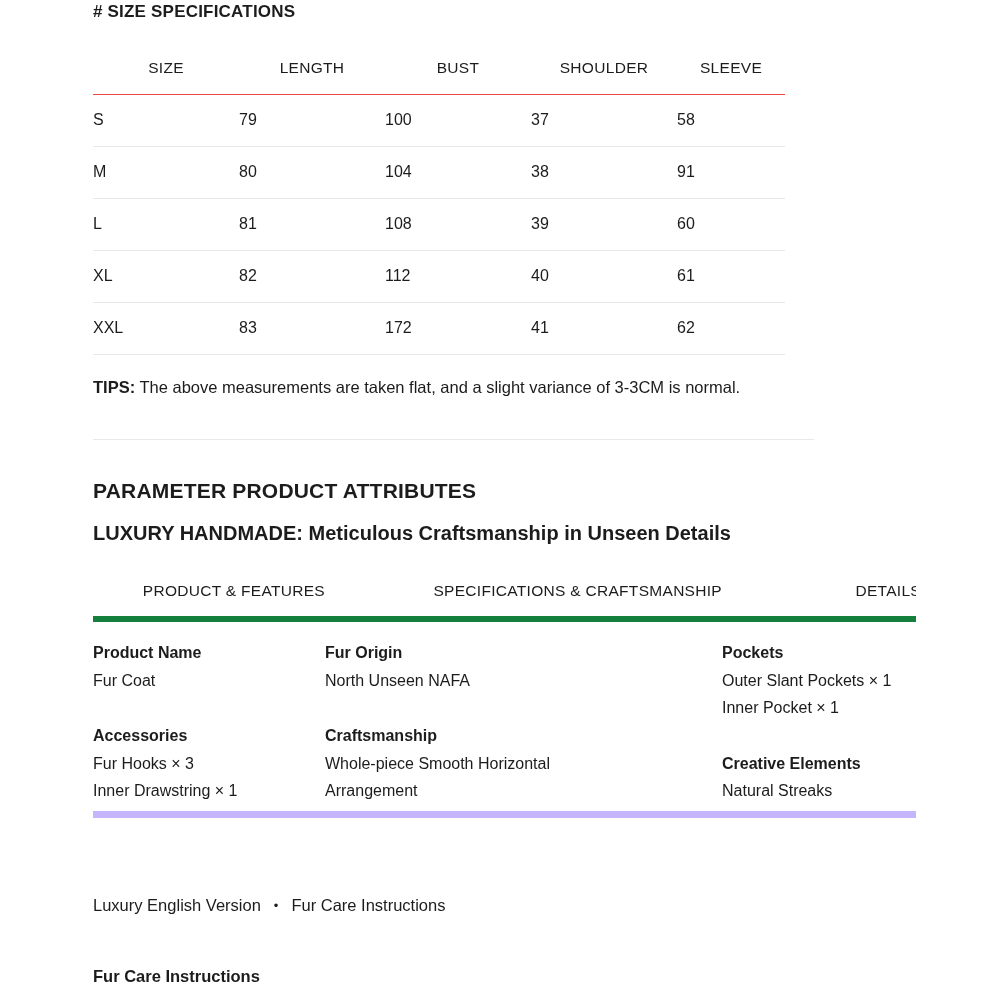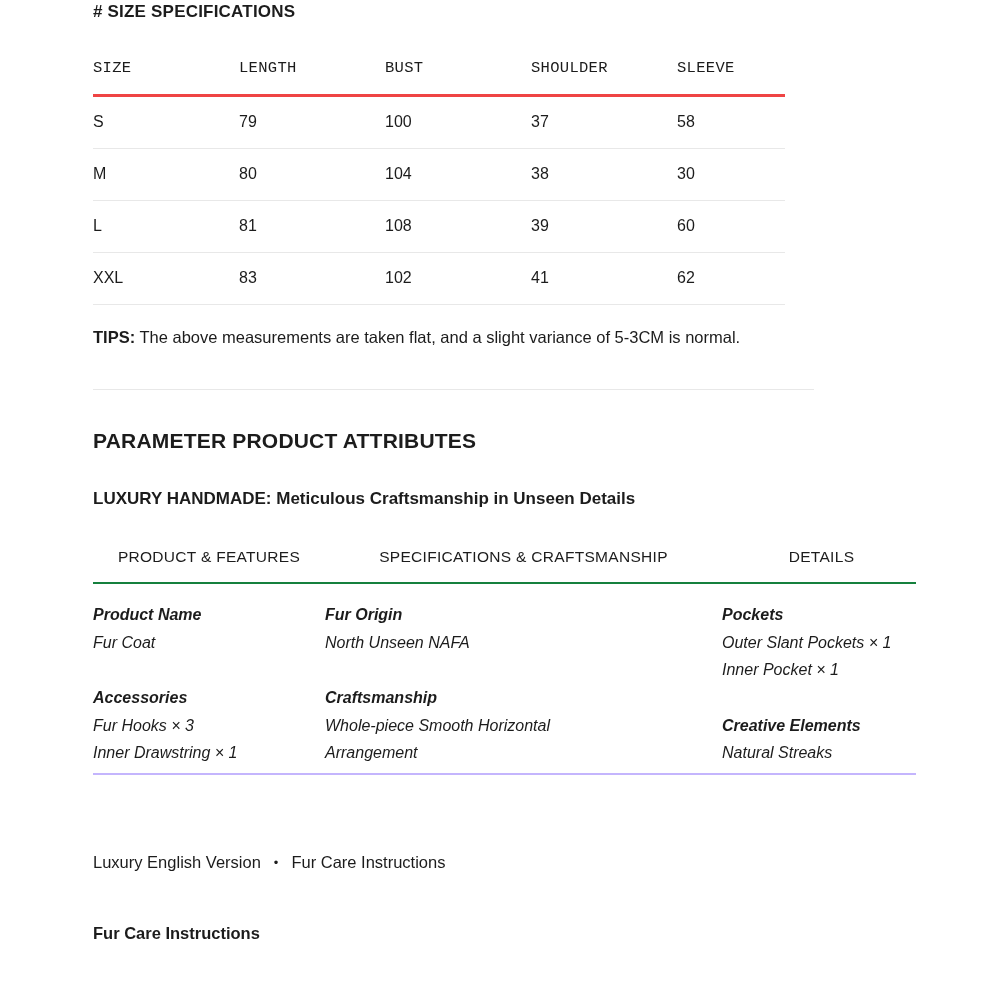--- a/index.html
+++ b/index.html
@@ -25,28 +25,27 @@
     font-weight: 700;
     letter-spacing: 0.2px;
   }
   table { border-collapse: collapse; }
   .size-table {
     width: 692px;
     table-layout: fixed;
     margin-top: 37px;
   }
   .size-table th {
-    text-align: left;
+    text-align: center;
     font-weight: 400;
     font-size: 15.5px;
     line-height: 18px;
     letter-spacing: 0.3px;
     padding: 0 0 17px 0;
-    border-bottom: 3px solid #ef4444;
-    font-family: Liberation Mono, monospace;
+    border-bottom: 1px solid #ef4444;
   }
   .size-table td {
     font-size: 16px;
     line-height: 18px;
     font-weight: 400;
     padding: 16px 0 17px 0;
     border-bottom: 1px solid #e8e8e8;
   }
   .tips {
     margin-top: 23px;
@@ -63,46 +62,45 @@
 
   
   .attr-heading {
     margin-top: 41px;
     font-size: 21px;
     line-height: 20px;
     font-weight: 700;
     letter-spacing: 0.2px;
   }
   .attr-subheading {
-    margin-top: 38px;
-    font-size: 17px;
+    margin-top: 22px;
+    font-size: 20px;
     line-height: 20px;
     font-weight: 700;
   }
   .attr-table {
     width: 828px;
     table-layout: fixed;
     margin-top: 39px;
   }
   .attr-table th {
-    text-align: center;
+    text-align: right;
     font-weight: 400;
     font-size: 15.5px;
     line-height: 18px;
     letter-spacing: 0.3px;
     padding: 0 0 16px 0;
-    border-bottom: 2px solid #15803d;
+    border-bottom: 6px solid #15803d;
   }
   .attr-table td {
     vertical-align: top;
     font-size: 16px;
     line-height: 27.5px;
     padding: 17px 10px 6px 0;
-    border-bottom: 2px solid #c4b5fd;
-    font-style: italic;
+    border-bottom: 7px solid #c4b5fd;
   }
   .attr-para + .attr-para { margin-top: 28px; }
   .attr-para .attr-title { font-weight: 700; }
   .attr-line { display: block; }
 
   
   .care-breadcrumb {
     margin-top: 73px;
     font-size: 16.5px;
     line-height: 28px;
@@ -152,42 +150,49 @@
           <td>79</td>
           <td>100</td>
           <td>37</td>
           <td>58</td>
         </tr>
         <tr>
           <td>M</td>
           <td>80</td>
           <td>104</td>
           <td>38</td>
-          <td>30</td>
+          <td>91</td>
         </tr>
         <tr>
           <td>L</td>
           <td>81</td>
           <td>108</td>
           <td>39</td>
           <td>60</td>
         </tr>
         <tr>
+          <td>XL</td>
+          <td>82</td>
+          <td>112</td>
+          <td>40</td>
+          <td>61</td>
+        </tr>
+        <tr>
           <td>XXL</td>
           <td>83</td>
-          <td>102</td>
+          <td>172</td>
           <td>41</td>
           <td>62</td>
         </tr>
       </tbody>
     </table>
 
     <p class="tips">
       <span class="tips-label">TIPS:</span>
-      <span>The above measurements are taken flat, and a slight variance of 5-3CM is normal.</span>
+      <span>The above measurements are taken flat, and a slight variance of 3-3CM is normal.</span>
     </p>
   </section>
 
   <hr class="section-divider">
 
   <section>
     <h2 class="attr-heading">PARAMETER PRODUCT ATTRIBUTES</h2>
     <h3 class="attr-subheading">
       <span>LUXURY HANDMADE:</span>
       <span>Meticulous Craftsmanship in Unseen Details</span>

